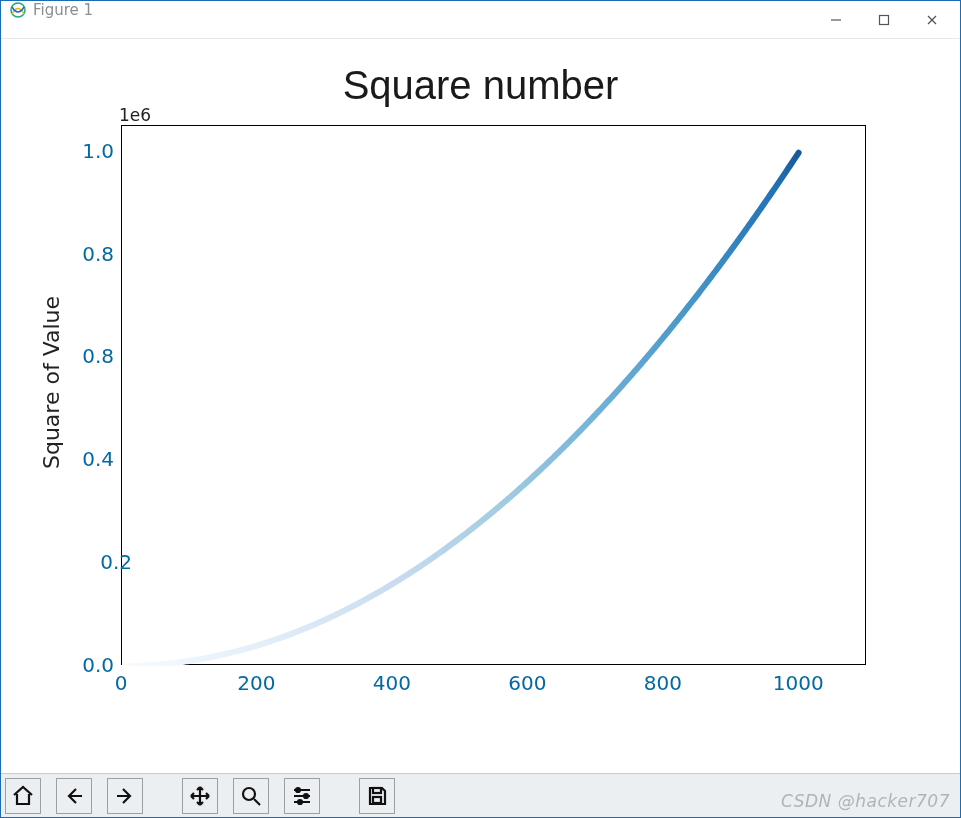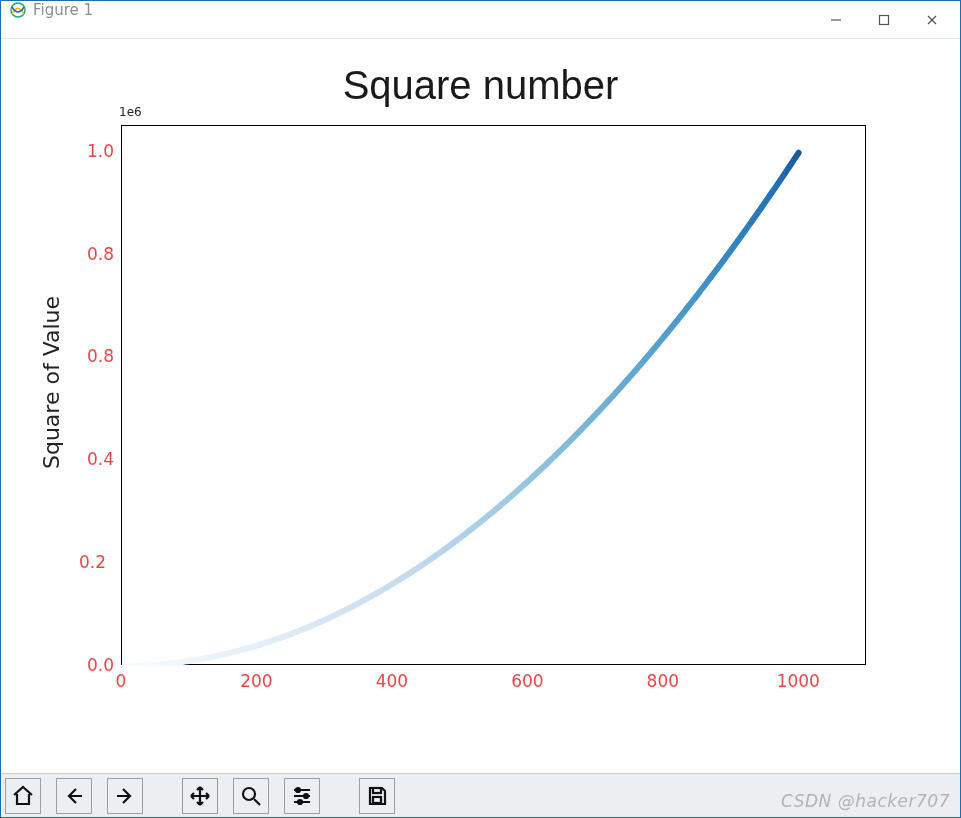--- a/index.html
+++ b/index.html
@@ -43,40 +43,40 @@
     position: absolute;
     top: 24px;
     left: 0; right: 0;
     text-align: center;
     font-size: 40px;
     color: #1a1a1a;
     font-family: Liberation Sans, sans-serif;
   }
   .sci-exp {
     position: absolute;
-    font-size: 12px;
+    font-size: 17px;
     color: #222;
   }
   .ylabel {
     position: absolute;
     transform: rotate(-90deg);
     transform-origin: left top;
     font-size: 22px;
     color: #222;
   }
   .xlabel {
     position: absolute;
     font-size: 22px;
     color: #222;
     text-align: center;
   }
   .axis-tick {
     position: absolute;
-    font-size: 17px;
-    color: #ef4444;
+    font-size: 20px;
+    color: #0369a1;
   }
   .x-tick { transform: translateX(-50%); }
   .y-tick { text-align: right; transform: translateY(-50%); }
   .plot-box {
     position: absolute;
     border: 1.3px solid #000;
     background: #fff;
   }
   .toolbar {
     position: absolute;
@@ -170,21 +170,21 @@
           <line x1="-5" x2="0" y1="334.28571428571433" y2="334.28571428571433"></line>
           <line x1="-5" x2="0" y1="231.42857142857144" y2="231.42857142857144"></line>
           <line x1="-5" x2="0" y1="128.5714285714286" y2="128.5714285714286"></line>
           <line x1="-5" x2="0" y1="25.71428571428578" y2="25.71428571428578"></line>
         </g>
     </svg>
   </div>
 
   <div id="yticks">
       <div class="axis-tick y-tick" style="left: 75px; width: 38px; top: 626px;">0.0</div>
-      <div class="axis-tick y-tick" style="left: 67px; width: 38px; top: 523.143px;">0.2</div>
+      <div class="axis-tick y-tick" style="left: 93px; width: 38px; top: 523.143px;">0.2</div>
       <div class="axis-tick y-tick" style="left: 75px; width: 38px; top: 420.286px;">0.4</div>
       <div class="axis-tick y-tick" style="left: 75px; width: 38px; top: 317.429px;">0.8</div>
       <div class="axis-tick y-tick" style="left: 75px; width: 38px; top: 214.571px;">0.8</div>
       <div class="axis-tick y-tick" style="left: 75px; width: 38px; top: 111.714px;">1.0</div>
     </div>
 
   <div id="xticks">
       <div class="axis-tick x-tick" style="left: 120px; top: 632px;">0</div>
       <div class="axis-tick x-tick" style="left: 255.455px; top: 632px;">200</div>
       <div class="axis-tick x-tick" style="left: 390.909px; top: 632px;">400</div>

